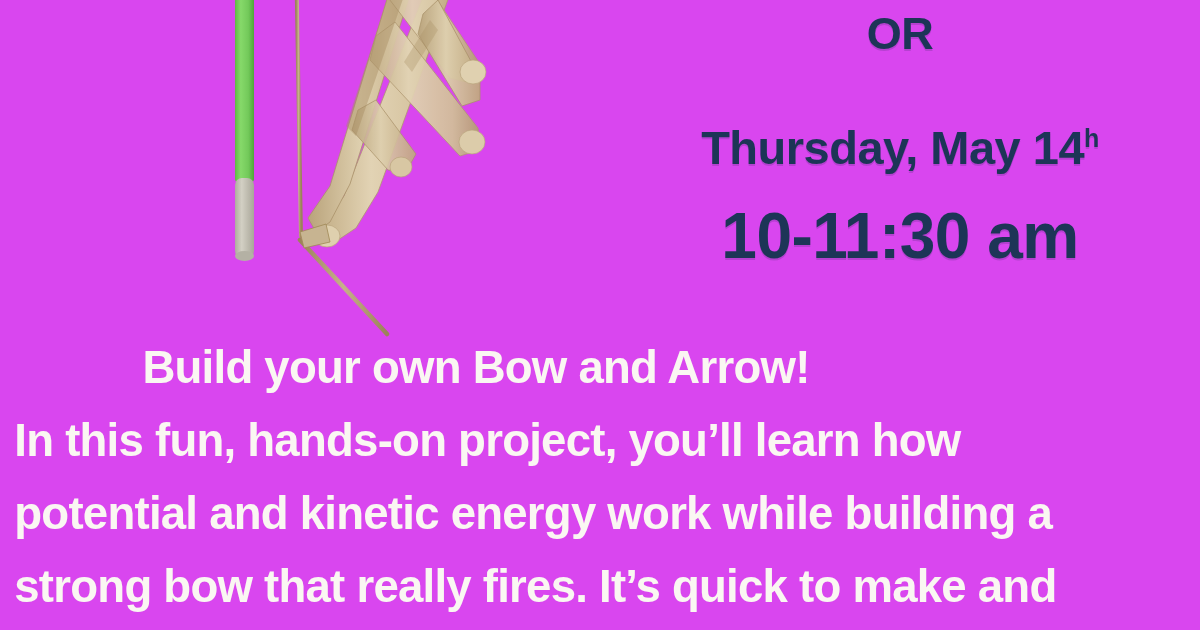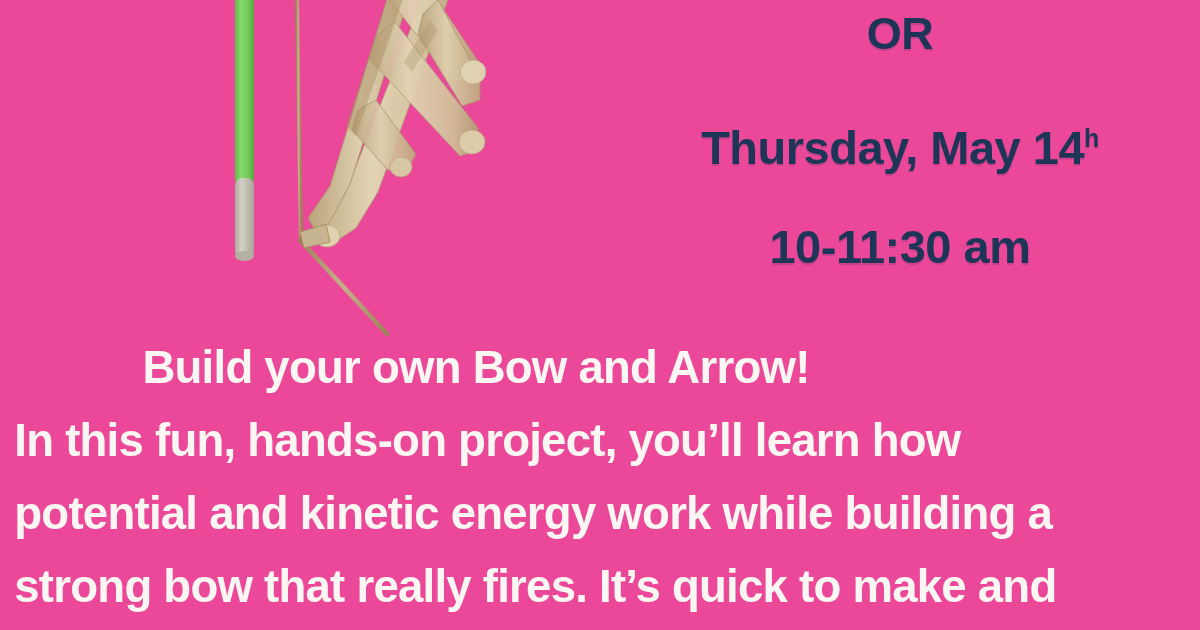--- a/index.html
+++ b/index.html
@@ -11,21 +11,21 @@
     width: 1200px;
     height: 630px;
     overflow: hidden;
     font-family: "Liberation Sans", sans-serif;
   }
 
   #poster {
     position: relative;
     width: 1200px;
     height: 630px;
-    background: #ec4899;
+    background: #d946ef;
     overflow: hidden;
   }
 
   
   .schedule {
     position: absolute;
     left: 620px;
     top: 0px;
     width: 560px;
     text-align: center;
@@ -46,23 +46,23 @@
     margin-top: 56px;
     white-space: nowrap;
     text-shadow: 0 2px 0 rgba(20,40,70,0.18);
   }
   .sched-date .sup {
     font-size: 25px;
     vertical-align: super;
     line-height: 0;
   }
   .sched-time {
-    font-size: 47px;
+    font-size: 64px;
     line-height: 60px;
-    margin-top: 39px;
+    margin-top: 28px;
     text-shadow: 0 2px 0 rgba(20,40,70,0.18);
   }
 
   
   .artwork {
     position: absolute;
     left: 180px;
     top: -40px;
     width: 330px;
     height: 400px;

